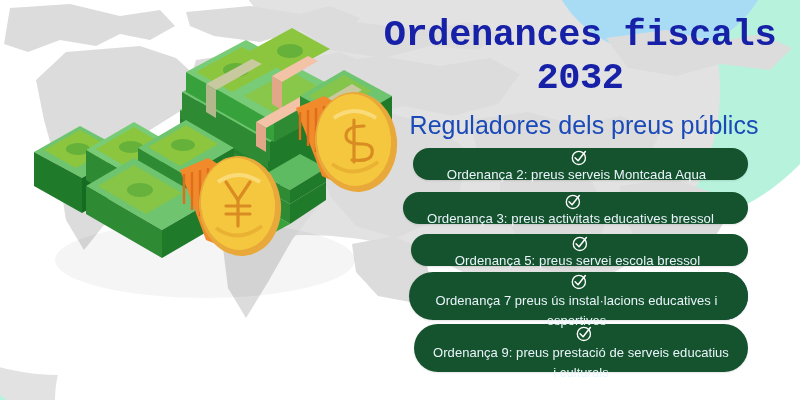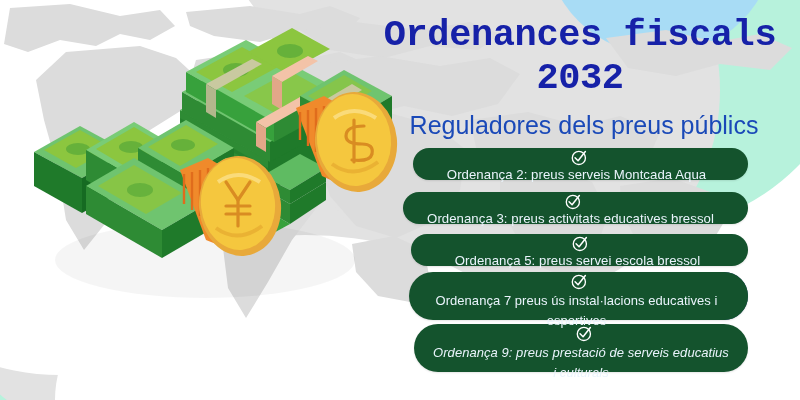--- a/index.html
+++ b/index.html
@@ -96,21 +96,21 @@
     letter-spacing:0.05px;
     padding-right:10px;
   }
   .pill.two-line .ptext{font-size:13px;line-height:20px;}
 
   
   #pill-1{left:33px;top:148px;width:335px;height:32px;padding:0 6px 0 8px;}
   #pill-2{left:23px;top:192px;width:345px;height:32px;padding:0 4px 0 4px;}
   #pill-3{left:31px;top:234px;width:337px;height:32px;padding:0 6px 0 12px;}
   #pill-4{left:29px;top:272px;width:339px;height:48px;padding:0 6px 0 12px;}
-  #pill-5{left:34px;top:324px;width:334px;height:48px;padding:0 6px 0 16px;font-style:italic;}
+  #pill-5{left:34px;top:324px;width:334px;height:48px;padding:0 6px 0 16px;}
 
   .dark-accent{
     position:absolute;left:337px;top:272px;width:31px;height:48px;
     border-radius:0 40px 40px 0;
     background:#1B3E74;
     z-index:0;
   }
   #pill-4{z-index:1;}
 
   

